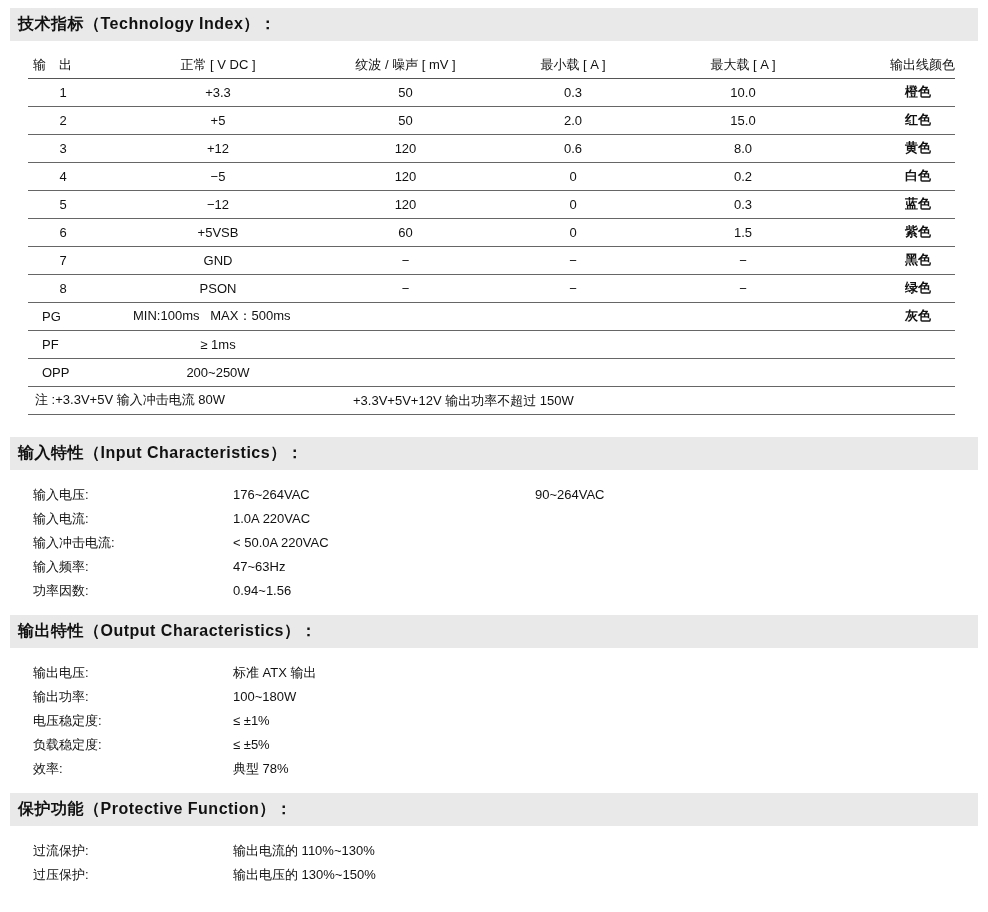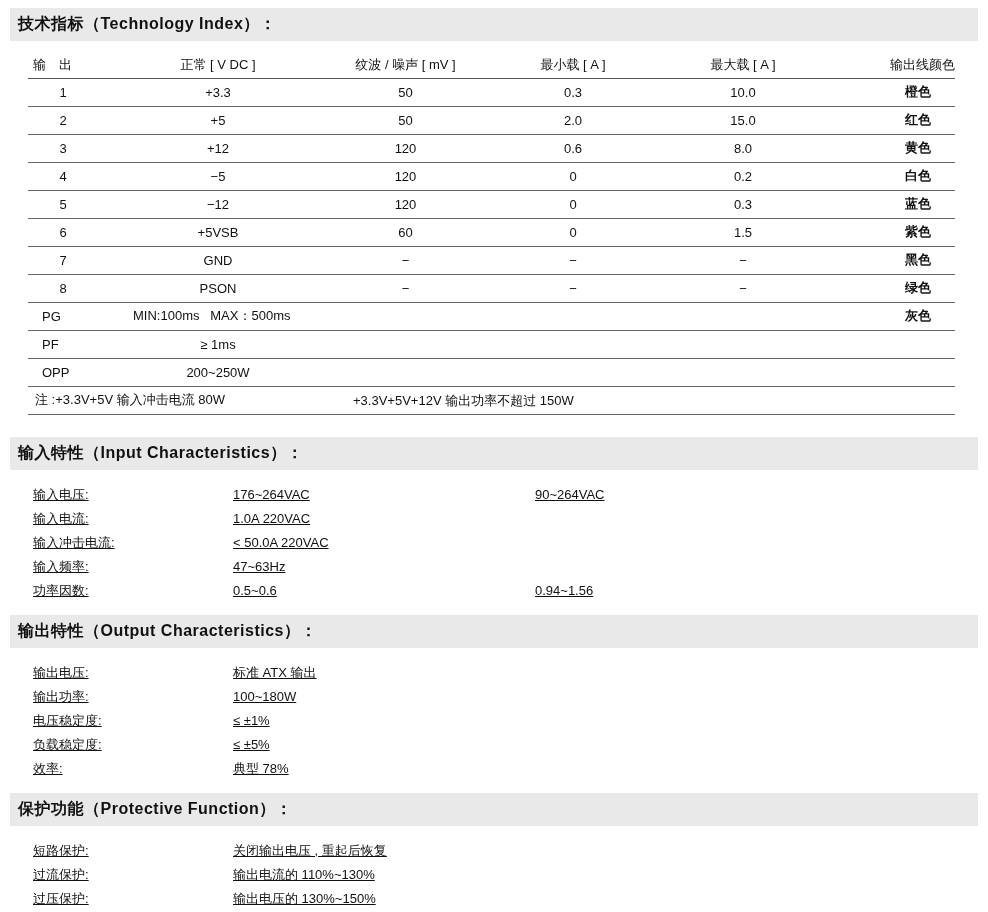--- a/index.html
+++ b/index.html
@@ -52,21 +52,21 @@
   .spec-table tr.head td { height: 26px; border-bottom: 1px solid #555555; }
   .spec-table td.left  { text-align: left; padding-left: 5px; }
   .spec-table td.lbl   { text-align: left; padding-left: 14px; }
   .spec-table td.right { text-align: right; padding-right: 24px; font-weight: bold; }
   .spec-table td.right-h { text-align: right; padding-right: 0; }
   .spec-table td.pre   { white-space: pre; text-align: left; padding-left: 35px; }
   .spec-table td.noterow { position: relative; text-align: left; }
   .noterow .note-left  { padding-left: 7px; }
   .noterow .note-right { position: absolute; left: 325px; top: 0; line-height: 28px; }
 
-  .info-list { margin: 13px 10px 0 33px; font-size: 13px; text-decoration: underline; }
+  .info-list { margin: 13px 10px 0 33px; font-size: 13px; }
   .info-row { display: flex; height: 24px; align-items: center; }
   .info-label  { width: 200px; }
   .info-value  { width: 302px; white-space: pre; }
   .info-value2 { white-space: pre; }
 </style>
 </head>
 <body>
 
 <div class="page">
 
@@ -201,21 +201,20 @@
       <span class="info-value">&lt; 50.0A 220VAC</span>
       <span class="info-value2"></span>
     </div>
     <div class="info-row">
       <span class="info-label">输入频率:</span>
       <span class="info-value">47~63Hz</span>
       <span class="info-value2"></span>
     </div>
     <div class="info-row">
       <span class="info-label">功率因数:</span>
-      <span class="info-value">0.5~0.6</span>
       <span class="info-value2">0.94~1.56</span>
     </div>
   </div>
 
   <div class="section-bar mt12">
     <span>输出特性（Output Characteristics）：</span>
   </div>
   <div class="info-list">
     <div class="info-row">
       <span class="info-label">输出电压:</span>
@@ -237,24 +236,20 @@
       <span class="info-label">效率:</span>
       <span class="info-value">典型 78%</span>
     </div>
   </div>
 
   <div class="section-bar mt12">
     <span>保护功能（Protective Function）：</span>
   </div>
   <div class="info-list">
     <div class="info-row">
-      <span class="info-label">短路保护:</span>
-      <span class="info-value">关闭输出电压 , 重起后恢复</span>
-    </div>
-    <div class="info-row">
       <span class="info-label">过流保护:</span>
       <span class="info-value">输出电流的 110%~130%</span>
     </div>
     <div class="info-row">
       <span class="info-label">过压保护:</span>
       <span class="info-value">输出电压的 130%~150%</span>
     </div>
   </div>
 
 </div>

